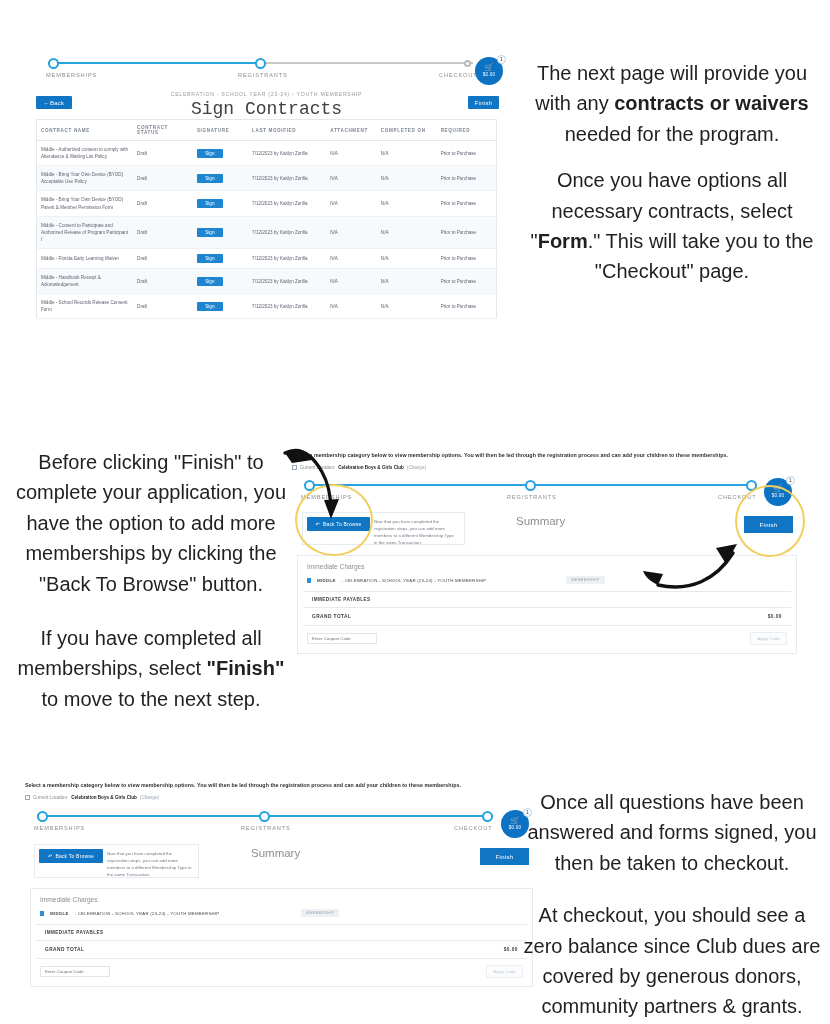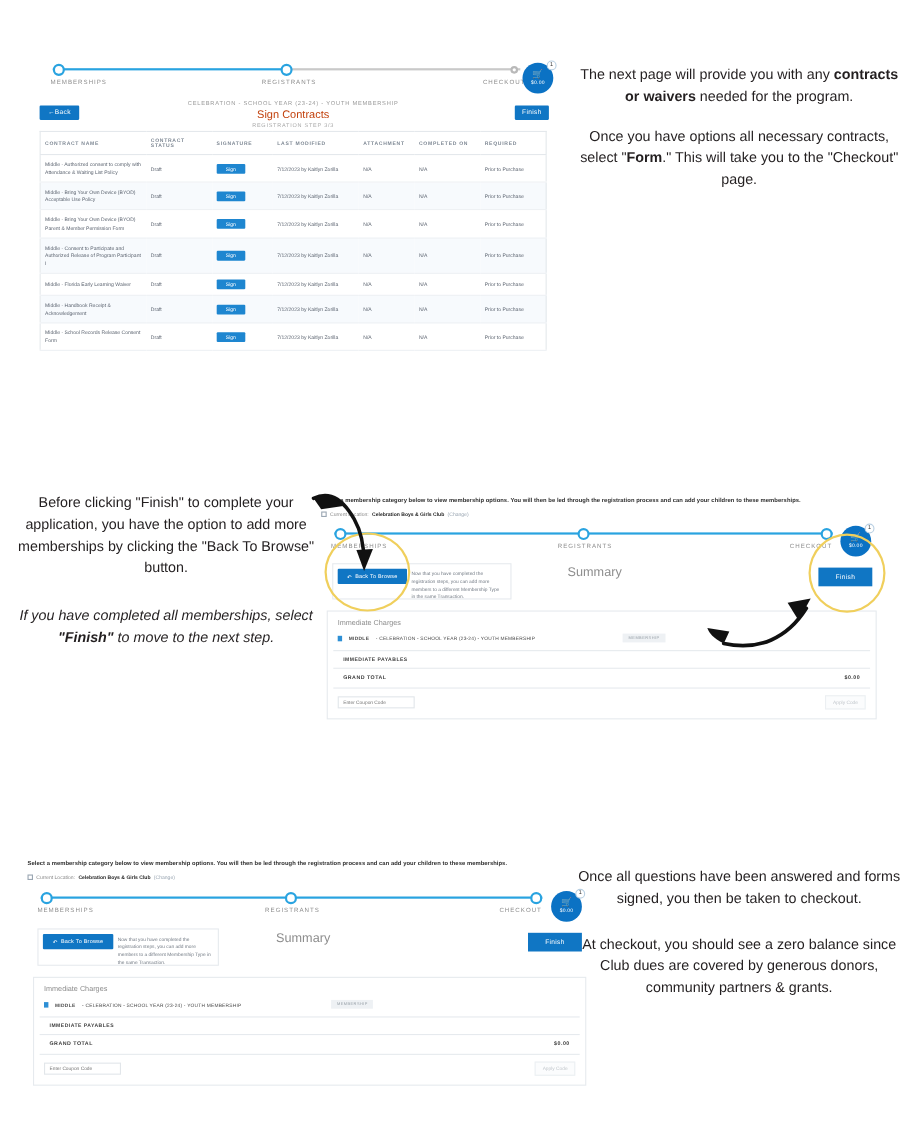--- a/index.html
+++ b/index.html
@@ -8,21 +8,21 @@
     background: #ffffff;
     font-family: "Liberation Sans", sans-serif;
     overflow: hidden;
   }
   .page { position: relative; width: 830px; height: 1024px; }
 
   
   .prose {
     position: absolute;
     color: #231f20;
-    font-size: 13px;
+    font-size: 20px;
     line-height: 1.52;
     text-align: center;
     font-family: "Liberation Sans", sans-serif;
   }
   .prose p { margin: 0 0 16px 0; }
   .prose p:last-child { margin-bottom: 0; }
   .prose b { font-weight: bold; }
 
   
   .shot { position: absolute; background: #fff; }
@@ -65,21 +65,21 @@
     font-size: 6px; letter-spacing: .3px;
     display: flex; align-items: center; justify-content: center;
     cursor: pointer;
   }
 
   
   #shot1 { left: 28px; top: 57px; width: 477px; height: 243px; }
   #shot1 .steps { width: 425px; margin-left: 20px; }
   #shot1 .titleblk { text-align: center; margin-top: 4px; }
   #shot1 .ttl-sup { font-size: 5.2px; letter-spacing: .7px; color: #9a9a9a; }
-  #shot1 .ttl { font-size: 10px; color: #c2410c; font-weight: normal; margin: 2px 0 1px; }
+  #shot1 .ttl { font-size: 18px; color: #404040; font-weight: normal; margin: 2px 0 1px; font-family: Liberation Mono, monospace; }
   #shot1 .ttl-sub { font-size: 5px; letter-spacing: .7px; color: #a9a9a9; }
   #btn-back { position: absolute; left: 8px; top: 39px; width: 36px; height: 13px; border-radius: 1px; }
   #btn-finish1 { position: absolute; right: 6px; top: 39px; width: 31px; height: 13px; border-radius: 1px; }
 
   table.contracts {
     position: absolute; left: 8px; top: 62px; width: 461px;
     border-collapse: collapse; table-layout: fixed;
     border: 1px solid #e4e8ec;
   }
   table.contracts th {
@@ -305,21 +305,21 @@
     </table>
   </div>
 
   <div class="prose" style="left:521px; top:58px; width:302px;">
     <p><span>The next page will provide you with any </span><b>contracts or waivers</b><span> needed for the program.</span></p>
     <p><span>Once you have options all necessary contracts, select "</span><b>Form</b><span>." This will take you to the "Checkout" page.</span></p>
   </div>
 
   <div class="prose" style="left:12px; top:447px; width:278px;">
     <p><span>Before clicking "Finish" to complete your application, you have the option to add more memberships by clicking the "Back To Browse" button.</span></p>
-    <p style="margin-top:24px;font-style:italic;"><span>If you have completed all memberships, select </span><b>"Finish"</b><span> to move to the next step.</span></p>
+    <p style="margin-top:24px;"><span>If you have completed all memberships, select </span><b>"Finish"</b><span> to move to the next step.</span></p>
   </div>
 
   <div class="shot summary-shot" id="shot2">
     <div class="lead">Select a membership category below to view membership options. You will then be led through the registration process and can add your children to these memberships.</div>
     <div class="loc">
       <span class="pin"></span>
       <span>Current Location:</span>
       <b>Celebration Boys &amp; Girls Club</b>
       <i>(Change)</i>
     </div>

